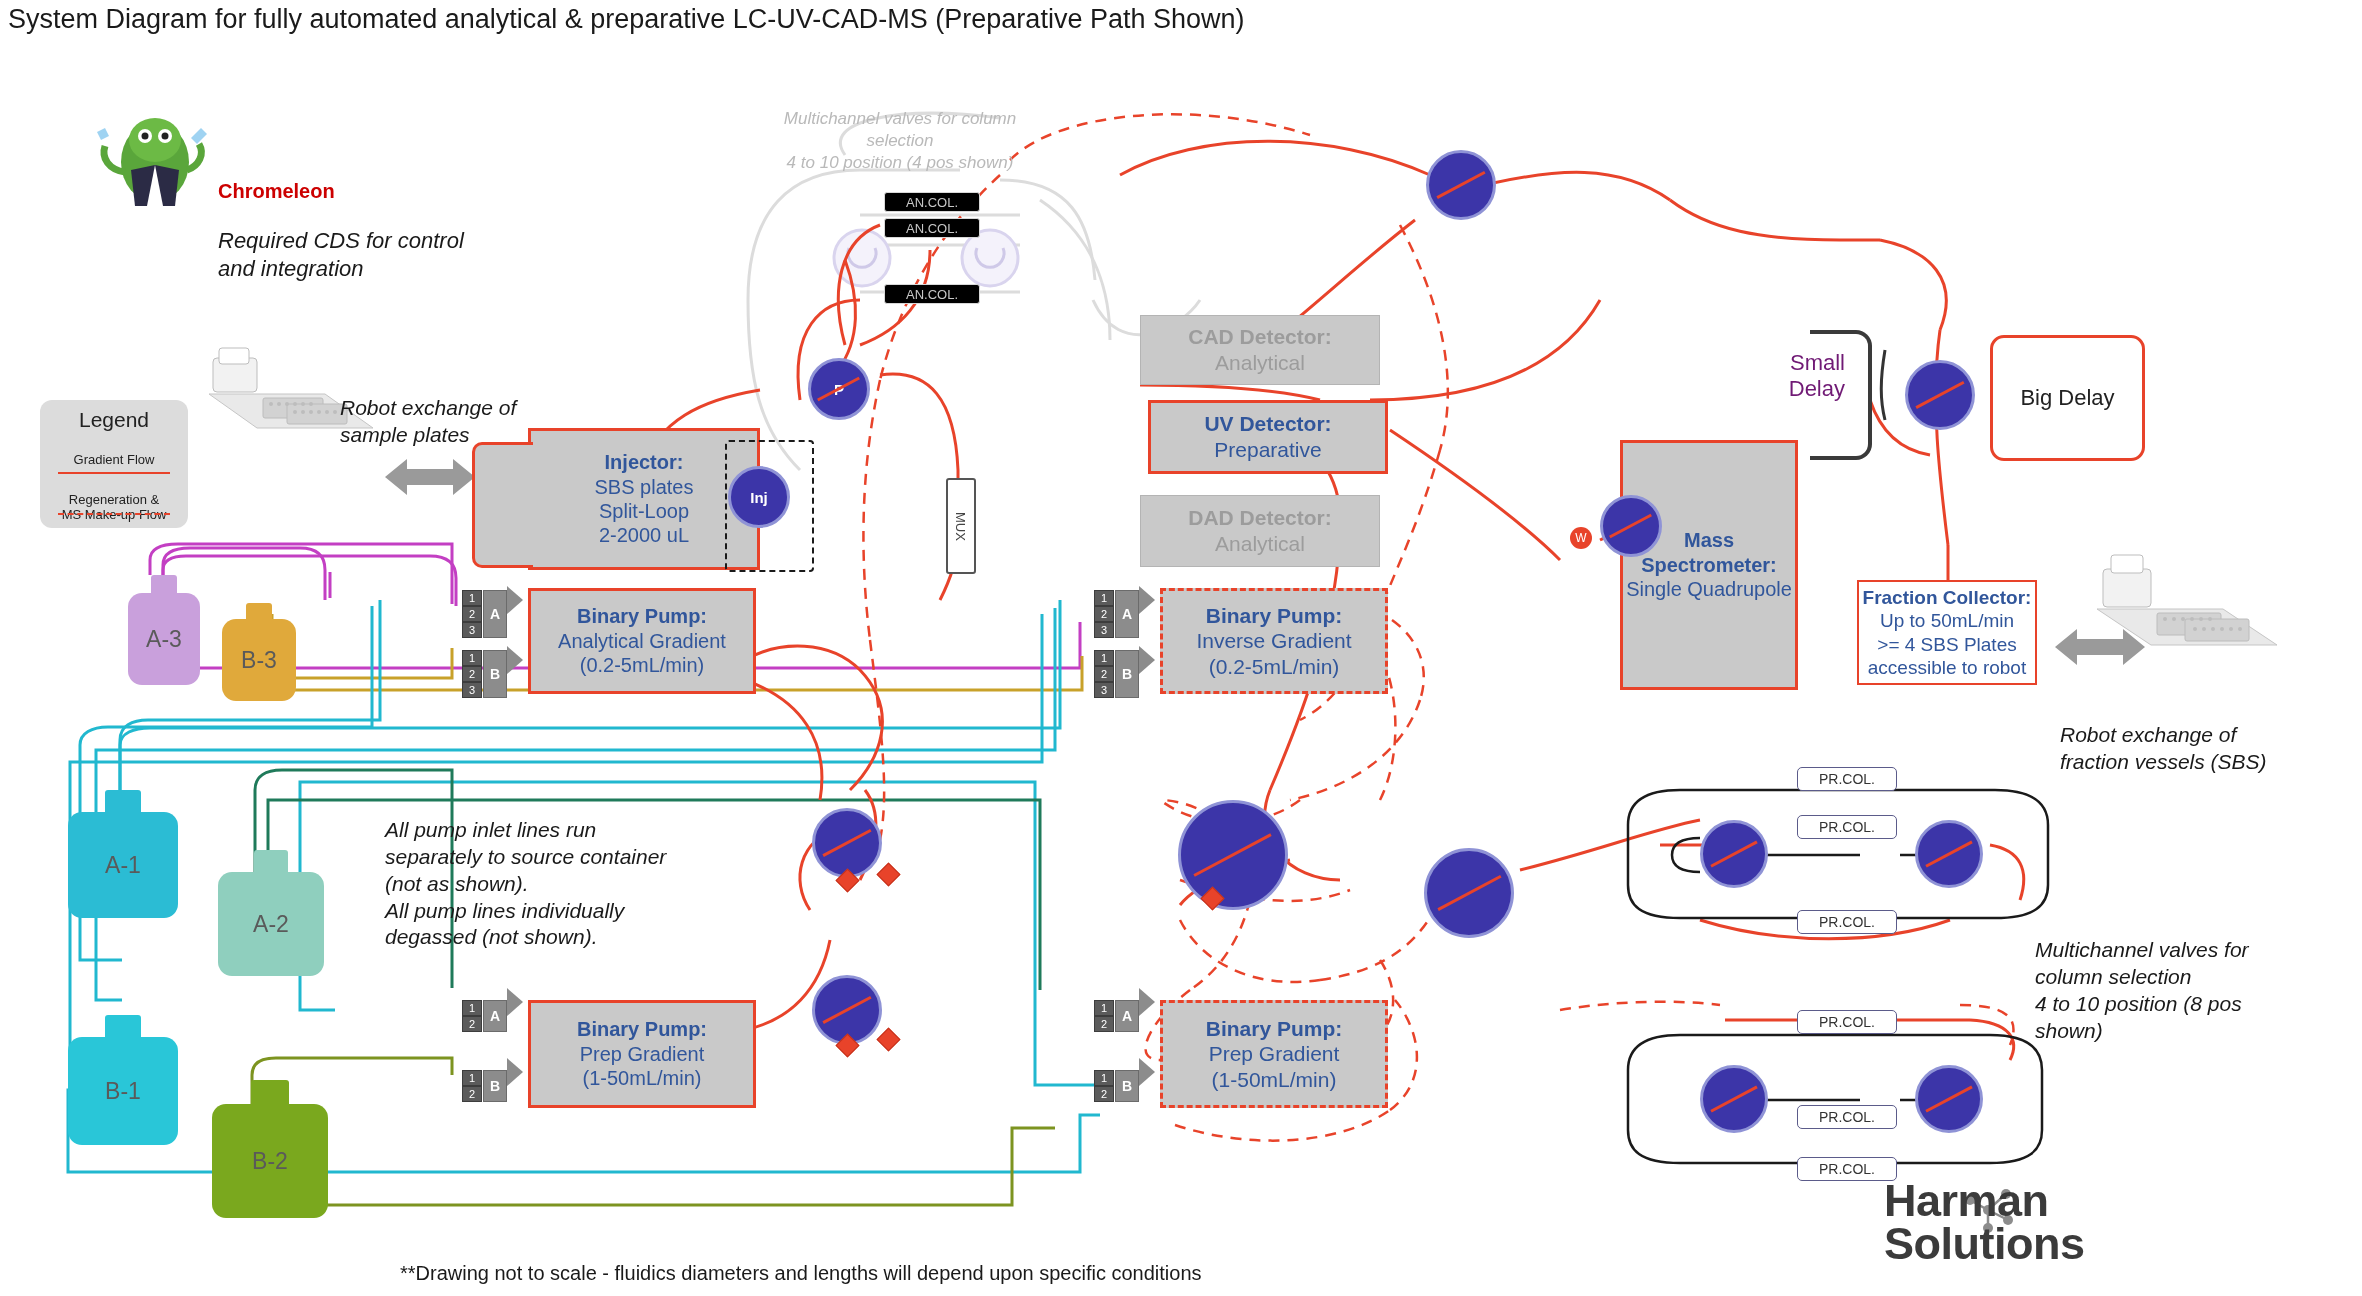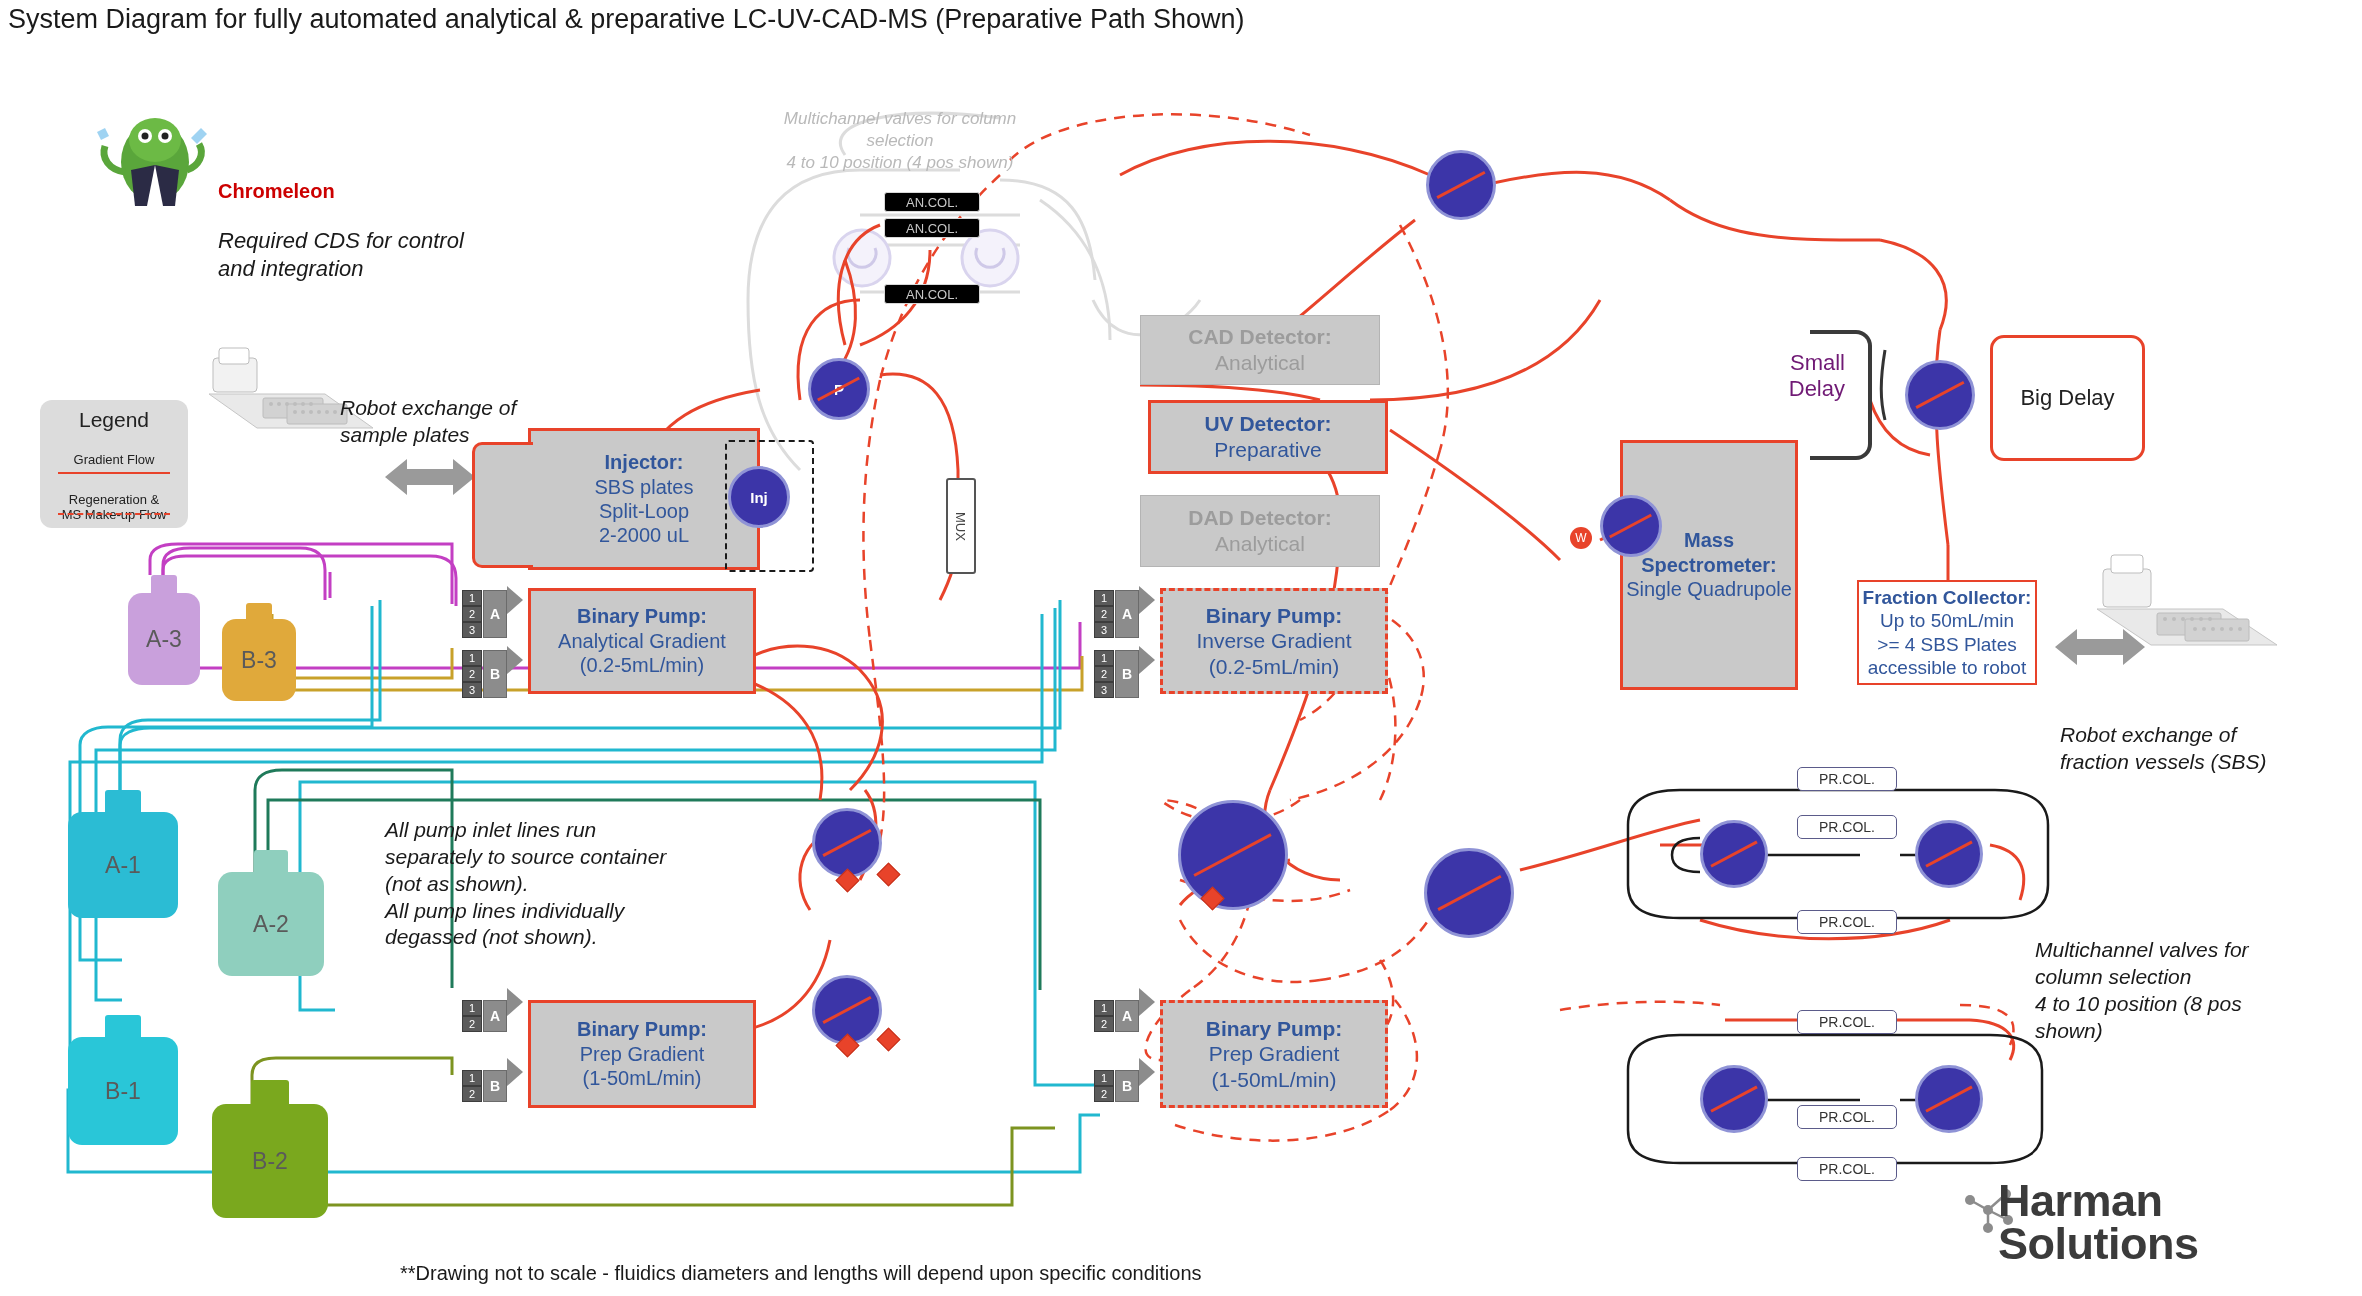--- a/index.html
+++ b/index.html
@@ -253,21 +253,21 @@
   #chromeleon-note {
     left: 218px; top: 198px;
     font-style: italic;
     font-size: 22px;
     color: #1a1a1a;
     line-height: 1.3;
   }
 
   
   #harman {
-    left: 1998px; top: 1180px;
+    left: 1884px; top: 1180px;
     font-size: 45px;
     font-weight: bold;
     color: #3b3b3b;
     line-height: 0.95;
     letter-spacing: -0.5px;
   }
 
   .mux-label {
     position: absolute;
     font-size: 13px;

